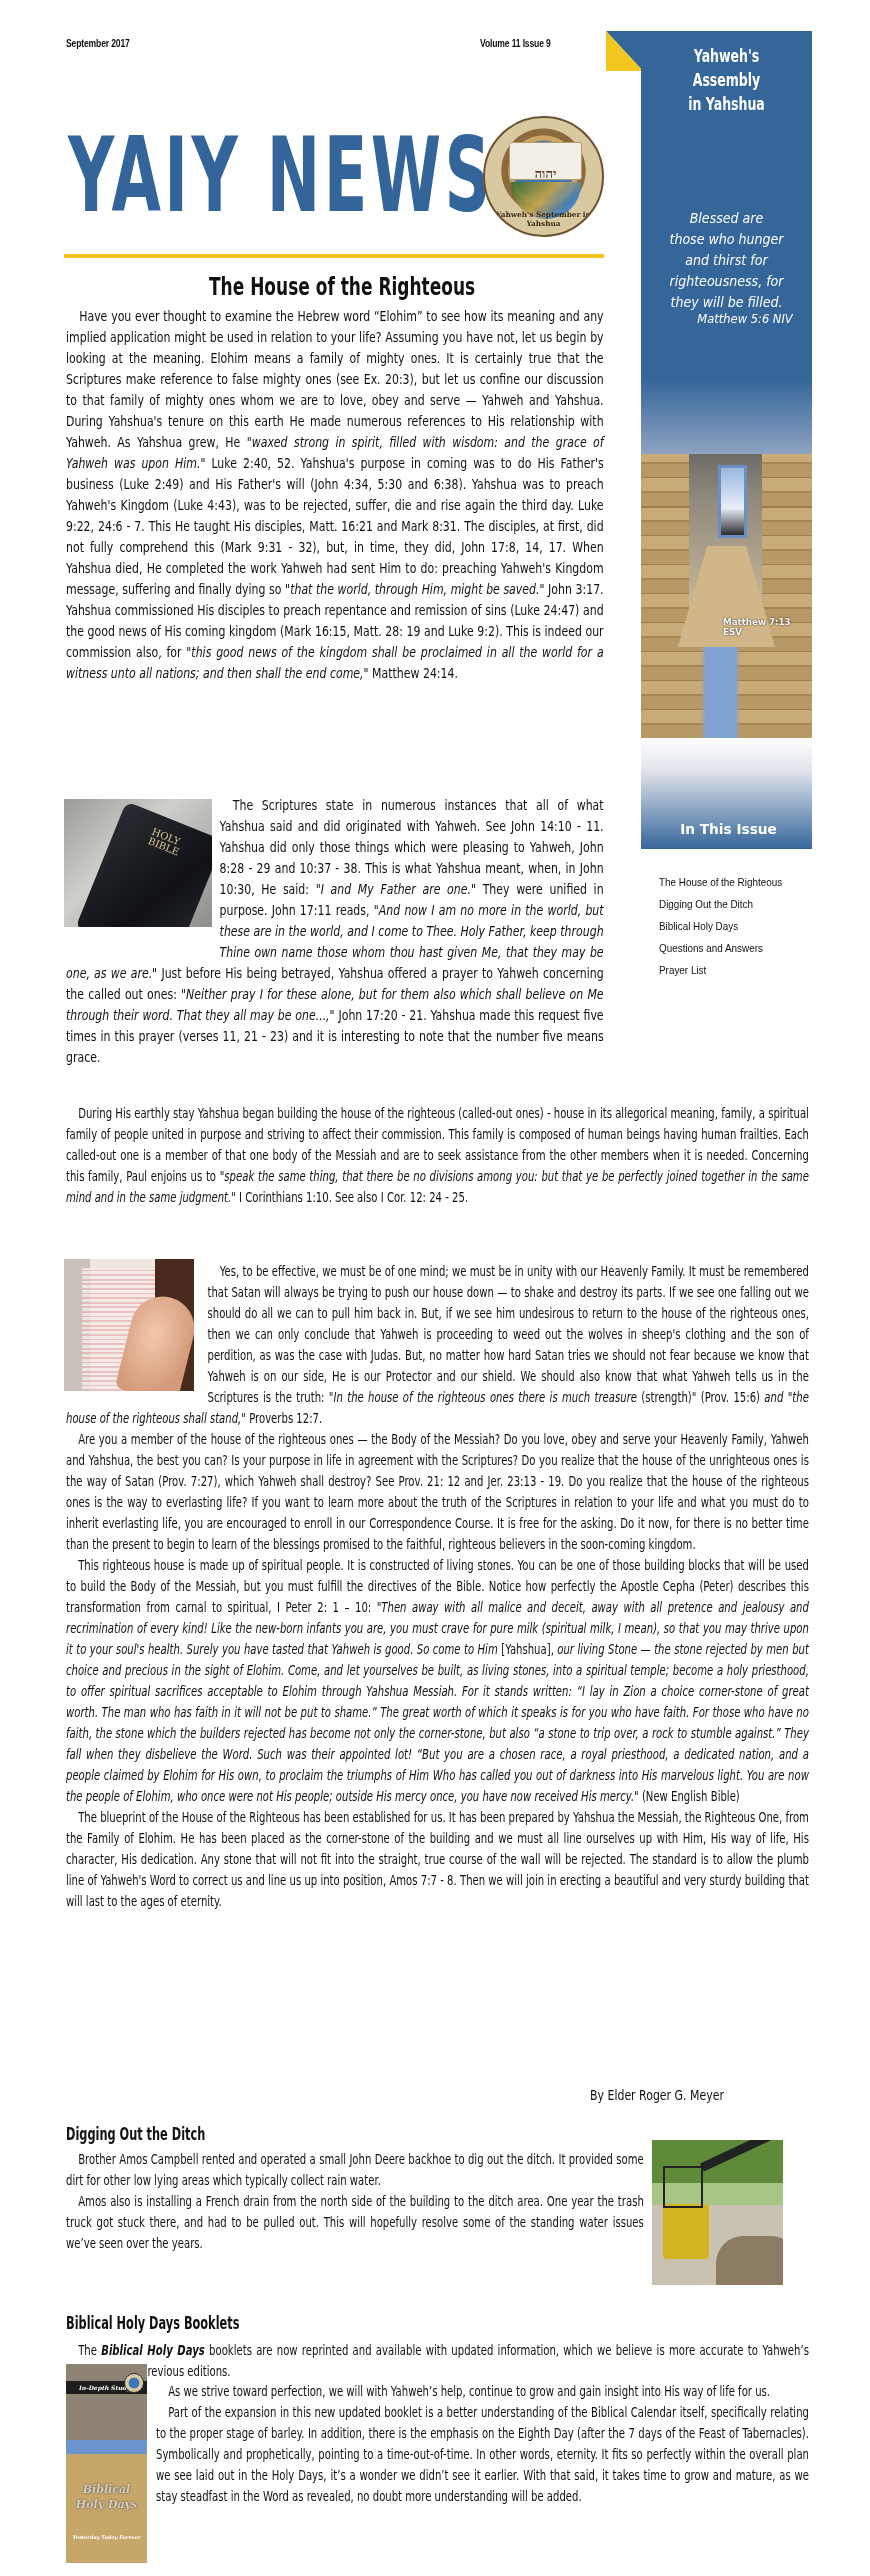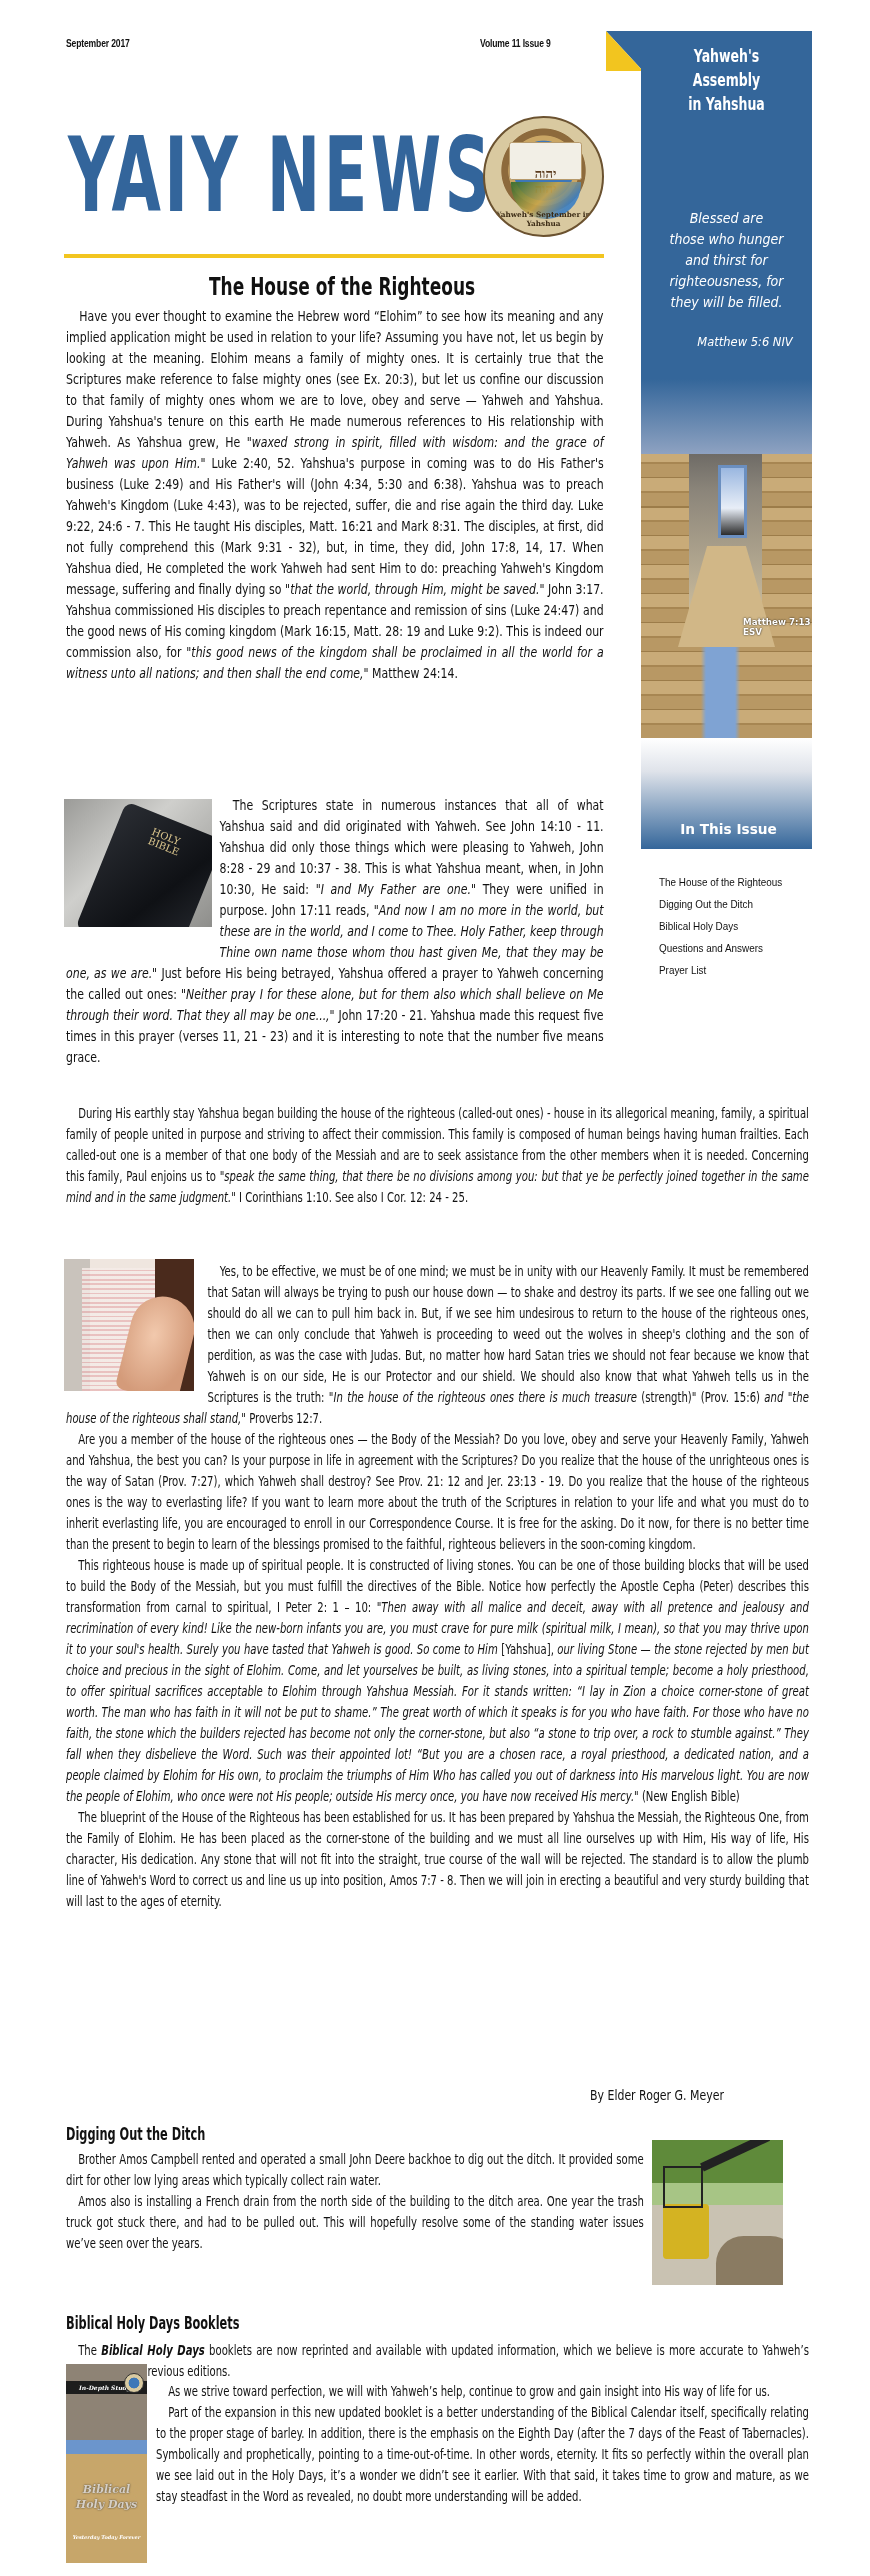--- a/index.html
+++ b/index.html
@@ -28,32 +28,32 @@
   .logo .heb.h1 { top: 2.7px; } .logo .heb.h2 { top: 18.3px; }
   .logo .globe { position: absolute; left: 26px; top: 64px; width: 70px; height: 37px; border-radius: 0 0 37px 37px; background: linear-gradient(135deg, #2d6a2d 0%, #c7a54a 45%, #3a7fc4 75%); opacity: 0.9; }
   .logo .ring-text { position: absolute; left: 0; right: 0; bottom: 7.3px; text-align: center; font-family: "DejaVu Serif", serif; font-size: 7.3px; font-weight: bold; color: #3a2a14; }
 
   
   .sb-flag { left: 606px; top: 31px; width: 37px; height: 40px; background: #f2c51f; clip-path: polygon(0 0, 100% 100%, 0 100%); }
   .sb-flag-fill { left: 606px; top: 31px; width: 37px; height: 40px; background: #34669a; clip-path: polygon(0 0, 100% 0, 100% 100%); }
   .sidebar { left: 641px; top: 31px; width: 171px; height: 818px; background: #34669a; overflow: hidden; }
   .sb-org { position: absolute; left: 0; right: 0; top: 13px; text-align: center; color: #fff; font-family: "DejaVu Sans", sans-serif; font-weight: bold; font-size: 17.4px; line-height: 24px; transform: scaleX(0.72); }
   .sb-verse { position: absolute; left: 0; right: 0; top: 176px; text-align: center; color: #fff; font-family: "DejaVu Sans", sans-serif; font-style: italic; font-size: 14.7px; line-height: 21px; transform: scaleX(0.86); }
-  .sb-verse-ref { position: absolute; left: 37px; right: 0; top: 281px; text-align: center; color: #fff; font-family: "DejaVu Sans", sans-serif; font-style: italic; font-size: 11.5px; margin-top: 23px; }
+  .sb-verse-ref { position: absolute; left: 37px; right: 0; top: 281px; text-align: center; color: #fff; font-family: "DejaVu Sans", sans-serif; font-style: italic; font-size: 11.5px; }
   .sb-fade { position: absolute; left: 0; right: 0; top: 348px; height: 75px; background: linear-gradient(#34669a, #8ea2c1); }
   .sb-photo { position: absolute; left: 0; right: 0; top: 423px; height: 284px;
      background:
        linear-gradient(90deg, rgba(0,0,0,0) 0 35%, #7fa3d3 38% 55%, rgba(0,0,0,0) 58%),
        repeating-linear-gradient(0deg, #b89864 0 13px, #a78652 13px 14.7px, #c9ab78 14.7px 27.5px, #9c7c49 27.5px 29px);
   }
   .sb-photo .passage { position: absolute; left: 48px; top: 0; width: 73px; height: 183px; background: linear-gradient(#6e6b66, #8b857a 20%, #d6c6a3 100%); }
   .sb-photo .door { position: absolute; left: 77px; top: 11px; width: 29px; height: 73px; background: linear-gradient(#9ab7e0, #e8eef7 60%, #2c2c2c); border: 3.7px solid #6b8fc0; }
   .sb-photo .floor { position: absolute; left: 37px; right: 37px; top: 92px; height: 101px; background: #d1b787; clip-path: polygon(30% 0, 70% 0, 100% 100%, 0 100%); }
   .sb-photo-text { position: absolute; left: 0; right: 0; top: 533px; text-align: center; color: #fff; font-family: "DejaVu Sans", sans-serif; font-size: 9.6px; line-height: 13.3px; font-weight: bold; text-shadow: 0 0 1.8px #000, 0 0 1.8px #000; }
-  .sb-photo-ref { position: absolute; left: 82px; top: 586px; color: #fff; font-family: "DejaVu Sans", sans-serif; font-size: 8.7px; font-weight: bold; text-shadow: 0 0 1.8px #000; margin-left: 20px; }
+  .sb-photo-ref { position: absolute; left: 82px; top: 586px; color: #fff; font-family: "DejaVu Sans", sans-serif; font-size: 8.7px; font-weight: bold; text-shadow: 0 0 1.8px #000; }
   .sb-bottom { position: absolute; left: 0; right: 0; top: 707px; height: 111px; background: linear-gradient(#ffffff 0%, #dfe3ea 30%, #34669a 100%); }
   .sb-issue-title { position: absolute; left: 4px; right: 0; top: 790px; text-align: center; color: #fff; font-family: "DejaVu Sans", sans-serif; font-weight: bold; font-size: 13.7px; }
 
   .toc { left: 659px; top: 871px; width: 160px; }
   .toc li { list-style: none; font-family: "Liberation Sans", sans-serif; font-size: 11.5px; line-height: 22px; color: #111; white-space: nowrap; transform: scaleX(0.86); transform-origin: left center; }
 
   
   .body-text { font-family: "DejaVu Sans", sans-serif; font-size: 13.7px; line-height: 21px; text-align: justify; color: #111; }
   p.ind { text-indent: 16.5px; }
   em, i { font-style: italic; }

